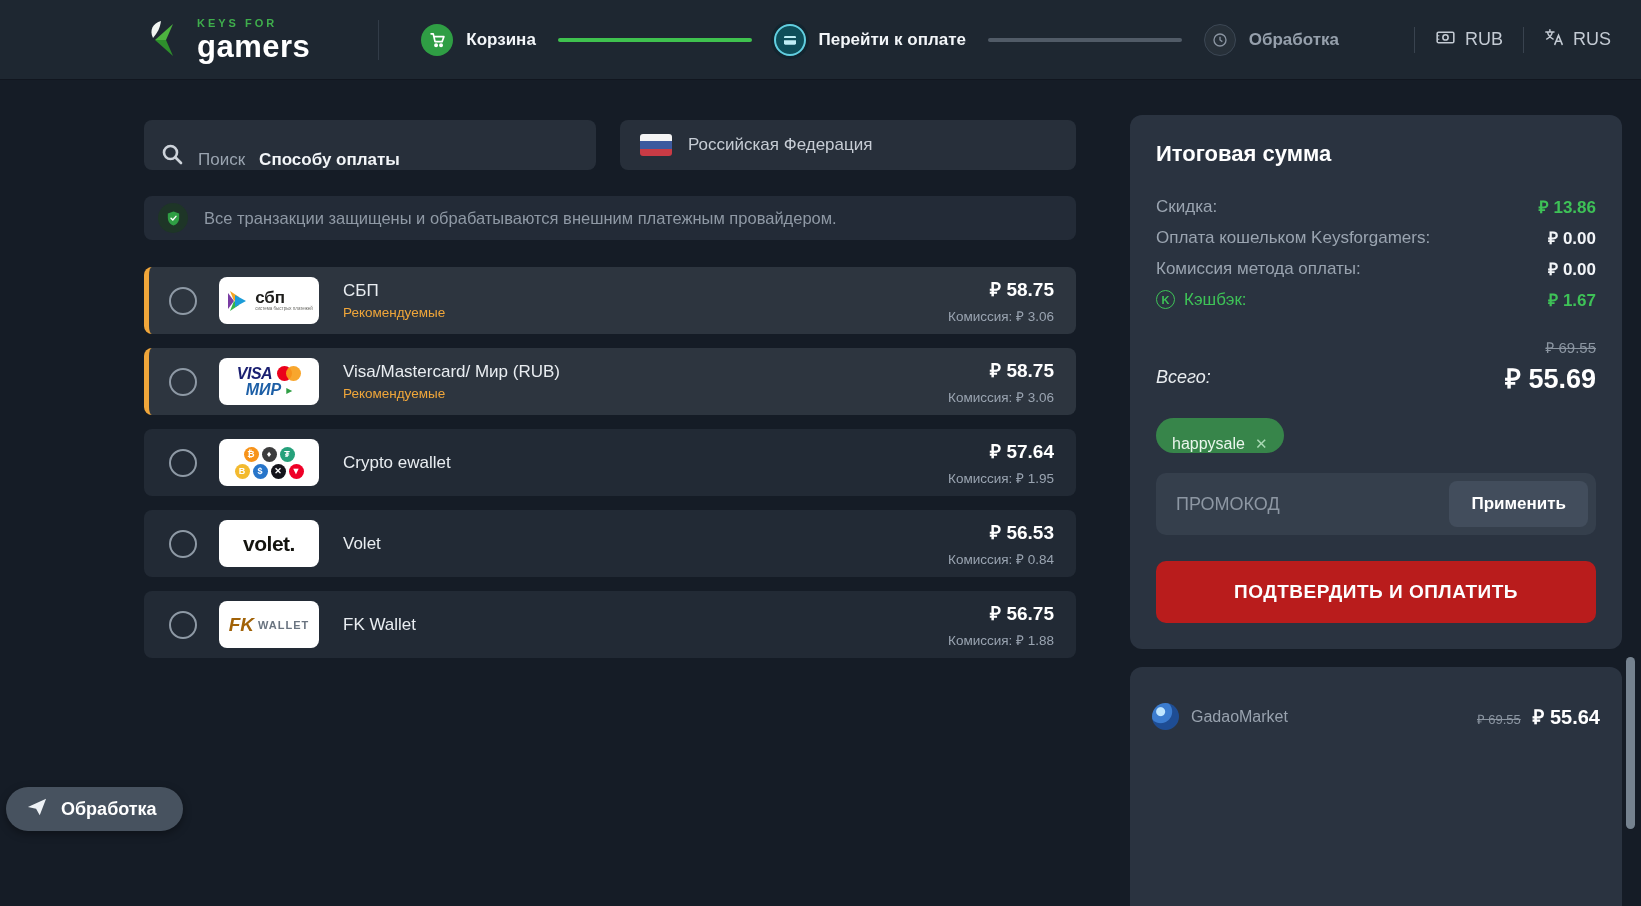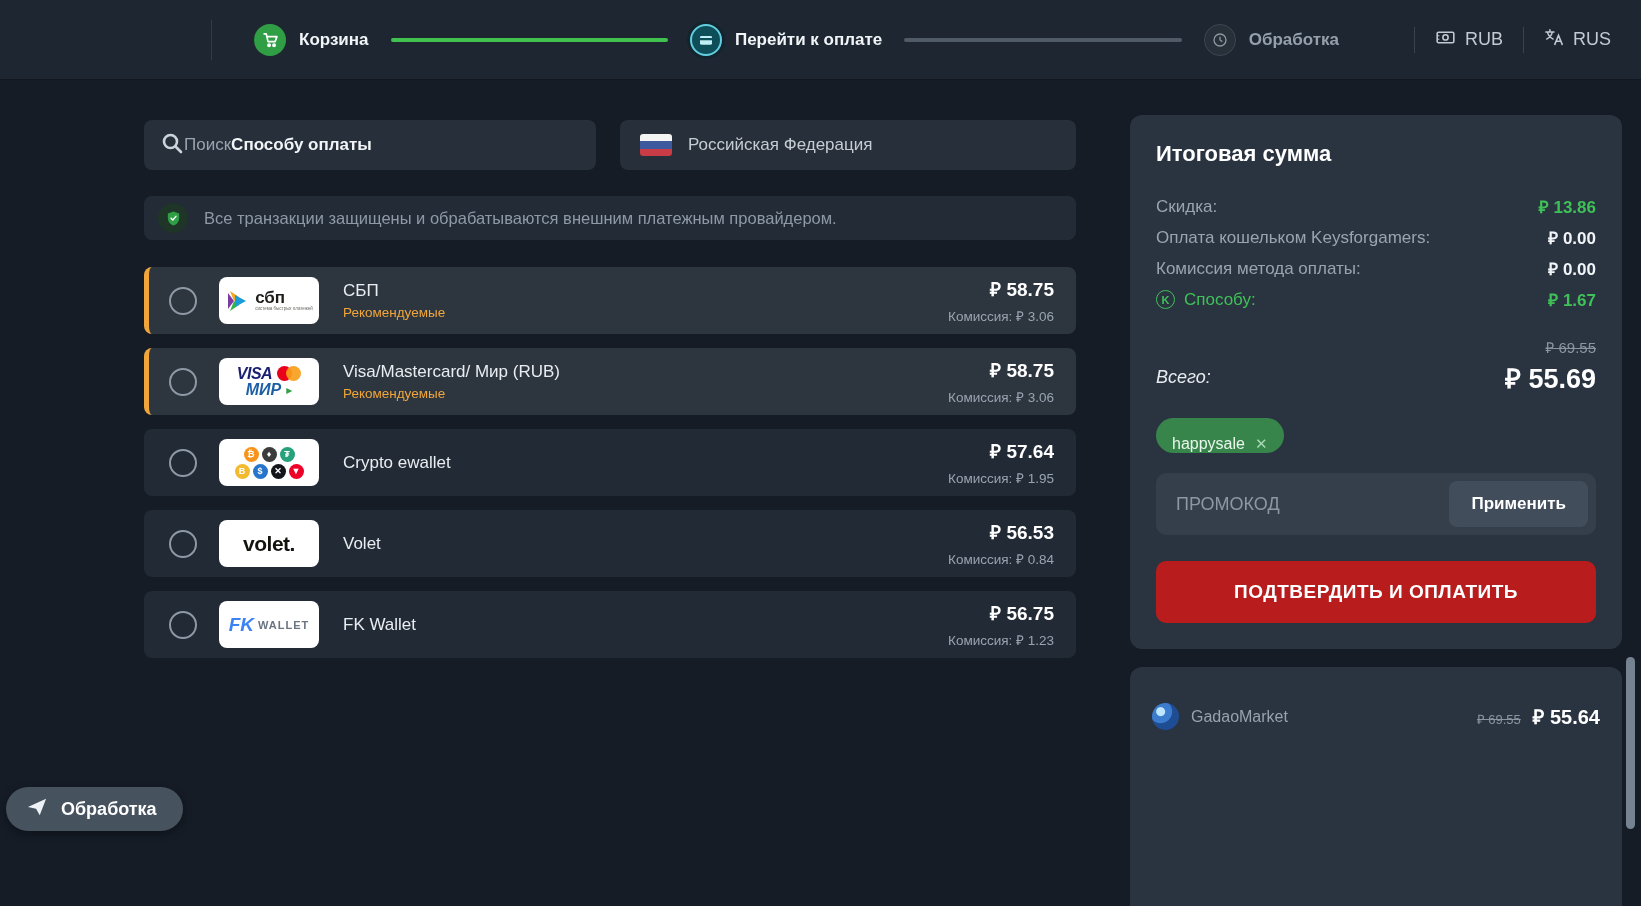--- a/index.html
+++ b/index.html
@@ -36,22 +36,22 @@
   .step-line.green { background:#3fc24f; }
   .step-line.gray { background:#515b67; }
 
   .hdr-right { display:flex; align-items:center; gap:0; }
   .hdr-sep { width:1px; height:26px; background:#39434f; margin:0 20px; }
   .hdr-ctl { display:flex; align-items:center; gap:9px; color:#c3cad3; font-size:18px; cursor:pointer; }
 
   
   .search-box {
     position:absolute; left:144px; top:120px; width:452px; height:50px;
-    background:#272f3a; border-radius:8px; display:flex; align-items:center;
-    padding:0 16px; cursor:text;
+    background:#272f3a; border-radius:8px; display:flex; align-items:flex-end;
+    padding:0 16px; gap:14px; cursor:text;
   }
   .search-label { color:#9aa4b0; font-size:17px; }
   .search-query { color:#f2f5f8; font-size:17px; font-weight:bold; }
 
   .country-box {
     position:absolute; left:620px; top:120px; width:456px; height:50px;
     background:#272f3a; border-radius:8px; display:flex; align-items:center;
     padding:0 20px; gap:16px; cursor:pointer;
   }
   .flag-ru { width:32px; height:22px; border-radius:3px; overflow:hidden; display:flex; flex-direction:column; flex-shrink:0; }
@@ -101,21 +101,21 @@
   .mc i { position:absolute; top:0; width:15px; height:15px; border-radius:50%; }
   .mc .c1 { left:0; background:#eb001b; }
   .mc .c2 { left:9px; background:#f79e1b; opacity:.92; }
   .mir-txt { color:#1d5fa6; font-weight:bold; font-style:italic; font-size:16px; }
   .mir-arrow { color:#2f9e44; font-size:12px; }
   .coins { display:flex; flex-direction:column; gap:2px; align-items:center; }
   .coin-row { display:flex; gap:3px; justify-content:center; }
   .coin { width:15px; height:15px; border-radius:50%; color:#fff; font-size:9px; font-weight:bold;
           display:flex; align-items:center; justify-content:center; }
   .volet-txt { color:#14140f; font-weight:bold; font-size:21px; letter-spacing:-.5px; }
-  .fk-mark { color:#3b82f6; font-weight:bold; font-size:19px; font-style:italic; }
+  .fk-mark { color:#a16207; font-weight:bold; font-size:19px; font-style:italic; }
   .fk-wallet { color:#6a7480; font-size:11px; letter-spacing:1px; font-weight:bold; }
 
   
   .sidebar { position:absolute; left:1130px; top:115px; width:492px; display:flex; flex-direction:column; gap:18px; }
   .card { background:#2a3340; border-radius:12px; }
   .sum-card { padding:26px; }
   .sum-title { color:#fff; font-size:22px; font-weight:bold; margin-bottom:24px; }
   .sum-row { display:flex; justify-content:space-between; align-items:center; height:31px; }
   .sum-label { color:#9aa4b0; font-size:17px; display:flex; align-items:center; gap:9px; }
   .sum-label.green, .sum-value.green { color:#3ec257; }
@@ -200,20 +200,33 @@
     position:absolute; left:6px; top:787px; height:44px; padding:0 26px 0 20px;
     background:#47525f; border:none; border-radius:22px; display:flex; align-items:center; gap:13px;
     color:#fff; font-size:18px; font-weight:bold; cursor:pointer;
     font-family:"Liberation Sans", sans-serif; box-shadow:0 3px 8px rgba(0,0,0,.35);
   }
 </style>
 </head>
 <body>
 
 <div class="header">
+  <div class="logo">
+    <span class="logo-k">
+      <svg width="44" height="44" viewBox="0 0 44 44">
+        <path d="M10 20 C6 12 10 5 18 3 C17 10 15 14 10 20 Z" fill="#f2f5f2"></path>
+        <path d="M12 22 L30 6 L23 22 L12 22 Z" fill="#4db33f"></path>
+        <path d="M12 22 L30 38 L23 22 Z" fill="#2e8f2c"></path>
+      </svg>
+    </span>
+    <span class="logo-text">
+      <span class="logo-top">KEYS FOR</span>
+      <span class="logo-name">gamers</span>
+    </span>
+  </div>
   <div class="hdr-divider"></div>
 
   <div class="steps">
     <div class="step">
       <span class="step-circle done">
         <svg width="17" height="17" viewBox="0 0 24 24" fill="none" stroke="#fff" stroke-width="2.4" stroke-linecap="round" stroke-linejoin="round">
           <path d="M3 4h3l2.5 11h10L21 8H7"></path>
             <circle cx="10" cy="20" r="1.6" fill="#fff"></circle>
             <circle cx="17" cy="20" r="1.6" fill="#fff"></circle>
         </svg>
@@ -392,21 +405,21 @@
   <span class="pm-radio"></span>
   <span class="pm-logo">
     <span class="fk-mark">FK</span>
     <span class="fk-wallet">WALLET</span>
   </span>
   <span class="pm-texts">
     <span class="pm-name">FK Wallet</span>
   </span>
   <span class="pm-right">
     <span class="pm-price">₽ 56.75</span>
-    <span class="pm-comm">Комиссия: ₽ 1.23</span>
+    <span class="pm-comm">Комиссия: ₽ 1.88</span>
   </span>
 </div>
 
 <div class="sidebar">
   <div class="card sum-card">
     <div class="sum-title">Итоговая сумма</div>
 
     <div class="sum-row">
       <span class="sum-label">Скидка:</span>
       <span class="sum-value green">₽ 13.86</span>
@@ -415,21 +428,21 @@
       <span class="sum-label">Оплата кошельком Keysforgamers:</span>
       <span class="sum-value">₽ 0.00</span>
     </div>
     <div class="sum-row">
       <span class="sum-label">Комиссия метода оплаты:</span>
       <span class="sum-value">₽ 0.00</span>
     </div>
     <div class="sum-row">
       <span class="sum-label green">
         <span class="cb-icon">K</span>
-        <span>Способу:</span>
+        <span>Кэшбэк:</span>
       </span>
       <span class="sum-value green">₽ 1.67</span>
     </div>
 
     <div class="old-total">₽ 69.55</div>
     <div class="total-row">
       <span class="total-label">Всего:</span>
       <span class="total-value">₽ 55.69</span>
     </div>
 

